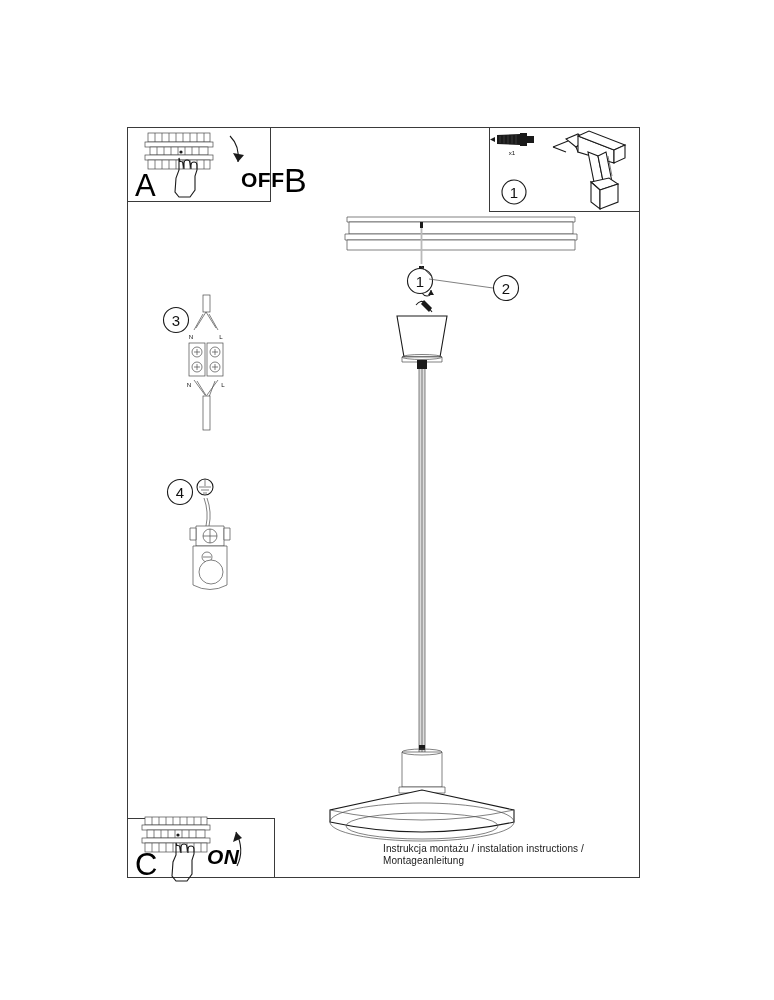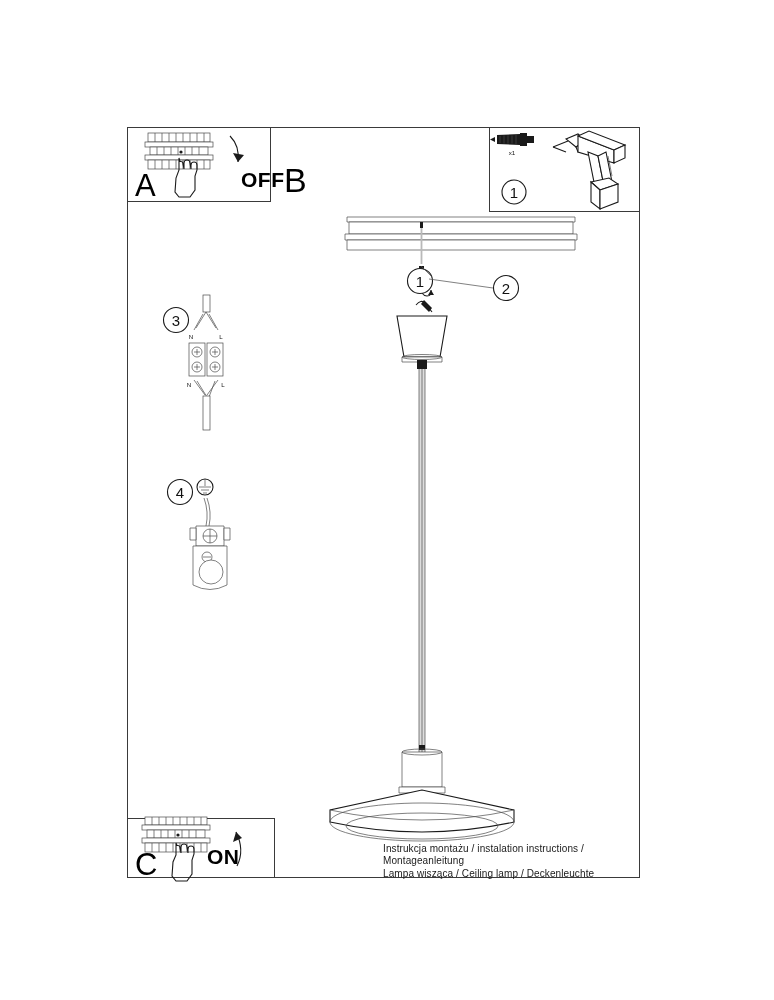--- a/index.html
+++ b/index.html
@@ -10,21 +10,21 @@
   .panel-a{left:127px;top:127px;width:144px;height:75px;}
   .panel-1{left:489px;top:127px;width:151px;height:85px;}
   .panel-c{left:127px;top:818px;width:148px;height:60px;}
   .capbox{position:absolute;left:275px;top:818px;width:365px;height:60px;border:none;}
   .bigletter{position:absolute;font-size:31px;line-height:1;font-weight:400;font-family:"Liberation Sans",sans-serif;}
   .lab-a{left:135px;top:170px;}
   .lab-b{left:284px;top:163px;font-size:34px;}
   .lab-c{left:135px;top:849px;}
   .onoff{position:absolute;font-size:21px;font-weight:700;letter-spacing:0.5px;}
   .lab-off{left:213px;top:168px;margin-left:28px;}
-  .lab-on{left:207px;top:845px;}
+  .lab-on{left:207px;top:845px;font-style:italic;}
   .caption{position:absolute;left:383px;top:843px;width:260px;font-size:10px;line-height:12.4px;color:#1a1a1a;letter-spacing:0.1px;}
   svg{position:absolute;left:0;top:0;overflow:visible;}
   .s{fill:none;stroke:#1a1a1a;stroke-width:1.1;}
   .sf{fill:#fff;stroke:#1a1a1a;stroke-width:1.1;}
   .thin{fill:none;stroke:#4a4a4a;stroke-width:0.7;}
   .thinf{fill:#fff;stroke:#4a4a4a;stroke-width:0.7;}
   .blk{fill:#1a1a1a;stroke:none;}
   .circnum{font-size:15px;fill:#111;font-family:"Liberation Sans",sans-serif;text-anchor:middle;}
   .tiny{font-size:6.2px;fill:#111;font-family:"Liberation Sans",sans-serif;text-anchor:middle;}
   .grey{fill:#b9b9b9;stroke:none;}
@@ -284,16 +284,15 @@
       <path class="s" d="M176 843 L176 855 L173 862 L172 876 L176 881 L187 881 L192 874 L192 860 L194 854 L194 849 Q194 846 191 846 Q188 846 188 849 L188 853 L187 847 Q187 844 184 844 Q181 844 181 847 L181 853 L180 848 Q180 845 177 845.5 Z"></path>
 
       <path class="s" d="M237 866 Q245 850 236 832"></path>
       <path class="blk" d="M236 832 L233 842 L242 838 Z"></path>
     </g>
   </svg>
 
   <div class="capbox"></div>
   <div class="caption">
     <div>Instrukcja montażu / instalation instructions / Montageanleitung</div>
-    <div>Lampa wisząca / Ceiling lamp / Deckenleuchte</div>
   </div>
 
 </div>
 
 </body></html>

